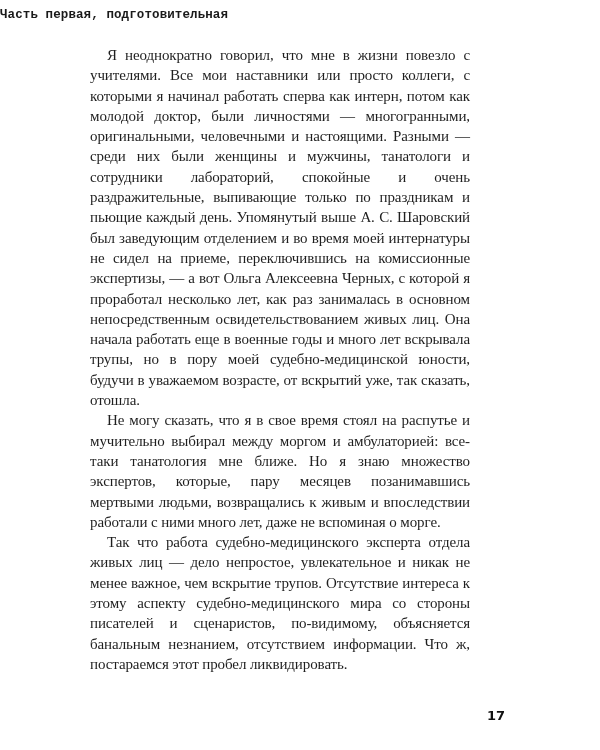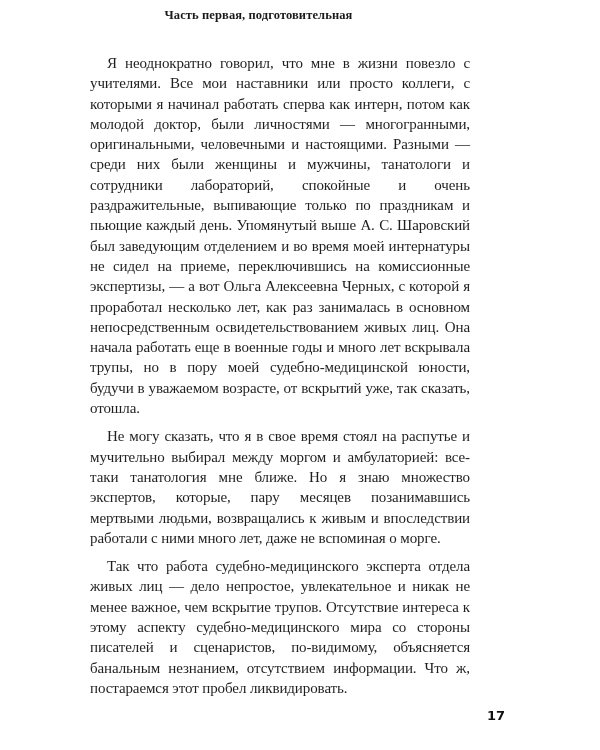--- a/index.html
+++ b/index.html
@@ -13,22 +13,22 @@
     height: 750px;
     background: #ffffff;
     overflow: hidden;
     font-family: "Liberation Serif", serif;
   }
   .running-header {
     position: absolute;
     top: 8px;
     left: 0;
     right: 83px;
-    text-align: center;
-    font-family: Liberation Serif, serif;
+    text-align: left;
+    font-family: Liberation Mono, monospace;
     font-weight: bold;
     font-size: 12.5px;
     letter-spacing: 0.1px;
     color: #1a1a1a;
     white-space: nowrap;
   }
   .text-block {
     position: absolute;
     left: 90px;
     top: 45px;
@@ -40,21 +40,20 @@
     letter-spacing: -0.1px;
     -webkit-hyphens: auto;
     hyphens: auto;
   }
   .text-block p {
     margin: 0;
     padding: 0;
   }
   .text-block p.indent {
     text-indent: 17px;
-    margin-top: 8px;
   }
   .page-number {
     position: absolute;
     top: 708px;
     right: 95px;
     font-family: "DejaVu Sans", sans-serif;
     font-weight: bold;
     font-size: 13px;
     color: #111111;
     margin-left: 12px;

